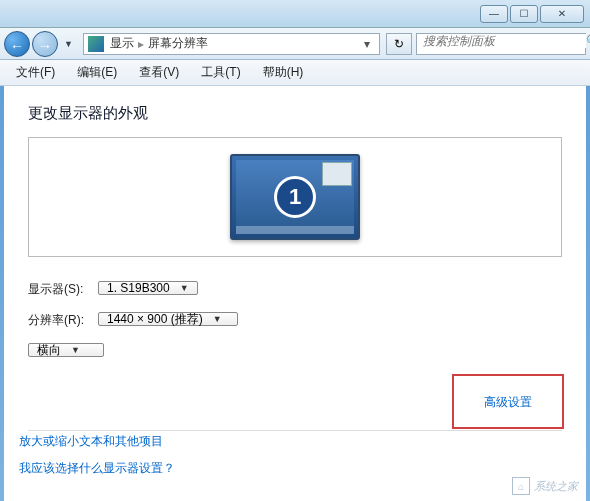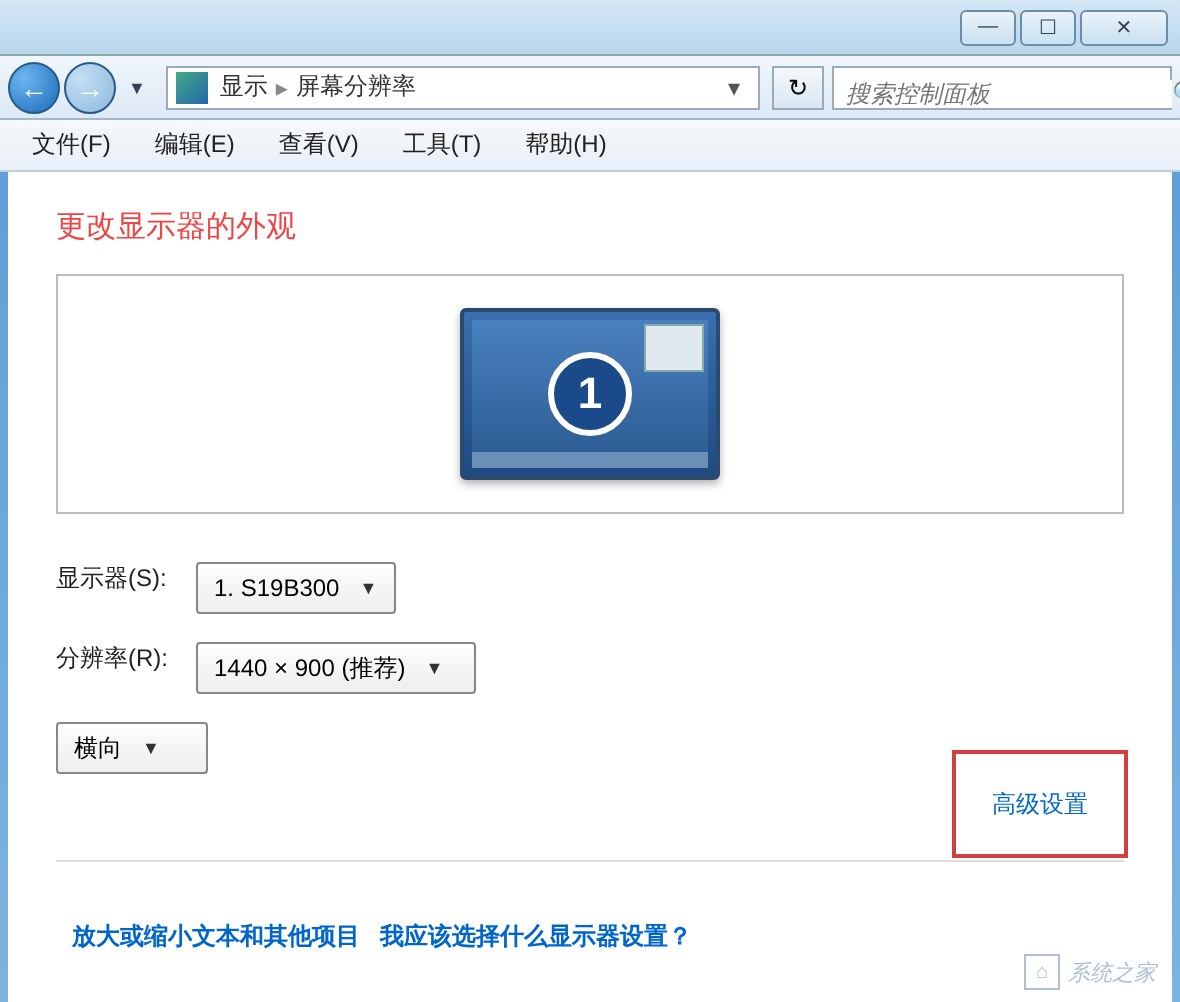--- a/index.html
+++ b/index.html
@@ -10,52 +10,52 @@
 .title-btn.close { width: 44px; }
 
 .navbar { height: 32px; background: linear-gradient(to bottom, #f0f6fb, #dce9f5); display: flex; align-items: center; padding: 0 4px; border-bottom: 1px solid #a0b8cc; }
 .nav-btn { width: 26px; height: 26px; border-radius: 50%; background: radial-gradient(circle at 30% 30%, #6cb5f0, #1a6cb8); border: 1px solid #2a5a8a; display: flex; align-items: center; justify-content: center; color: #fff; font-size: 14px; margin-right: 2px; cursor: pointer; }
 .nav-btn.fwd { background: radial-gradient(circle at 30% 30%, #c5dff5, #8bb8dc); }
 .breadcrumb { flex: 1; margin: 0 6px; height: 22px; background: #fff; border: 1px solid #9ab; display: flex; align-items: center; padding: 0 4px; font-size: 12px; color: #333; }
 .bc-icon { width: 16px; height: 16px; background: linear-gradient(135deg,#4a8,#26a); margin-right: 6px; }
 .bc-sep { margin: 0 4px; color: #888; }
 .bc-drop { width: 16px; text-align: center; color: #555; cursor: pointer; }
 .refresh-btn { width: 26px; height: 22px; background: linear-gradient(to bottom,#f5f9fc,#d8e6f2); border: 1px solid #9ab; display: flex; align-items: center; justify-content: center; font-size: 12px; cursor: pointer; }
-.searchbox { width: 170px; height: 22px; margin-left: 4px; background: #fff; border: 1px solid #9ab; display: flex; align-items: flex-end; }
+.searchbox { width: 170px; height: 22px; margin-left: 4px; background: #fff; border: 1px solid #9ab; display: flex; align-items: flex-start; }
 .searchbox input { border: none; outline: none; flex: 1; font-size: 12px; padding: 0 6px; color: #888; font-style: italic; }
 .search-icon { width: 20px; text-align: center; color: #4a8cc8; font-size: 12px; }
 
 .menubar { height: 26px; background: linear-gradient(to bottom, #f6f9fc, #e8eff6); display: flex; align-items: center; padding: 0 8px; gap: 6px; border-bottom: 1px solid #c0d0e0; font-size: 12px; }
 .menu-item { padding: 15px 8px; cursor: pointer; color: #222; }
 
 .content { background: #fff; position: absolute; top: 86px; bottom: 0; left: 4px; right: 4px; padding: 18px 24px; overflow: hidden; }
-.page-title { color: #ef4444; font-size: 15px; margin-bottom: 14px; }
+.page-title { color: #0f172a; font-size: 15px; margin-bottom: 14px; }
 
 .preview-box { border: 1px solid #bbb; height: 120px; display: flex; align-items: center; justify-content: center; position: relative; padding: 0 20px; }
 .monitor { width: 130px; height: 86px; background: linear-gradient(to bottom,#3a6fb0,#1e4a80); border: 2px solid #2a4a70; border-radius: 3px; position: relative; display: flex; align-items: center; justify-content: center; box-shadow: 0 2px 4px rgba(0,0,0,0.3); }
 .monitor-screen { position: absolute; inset: 4px; background: linear-gradient(to bottom,#4a80c0,#2a5a90); }
 .monitor-num { width: 42px; height: 42px; border-radius: 50%; background: #1a4a8a; border: 3px solid #fff; color: #fff; font-size: 22px; font-weight: bold; display: flex; align-items: center; justify-content: center; z-index: 2; }
 .monitor-window { position: absolute; top: 6px; right: 6px; width: 30px; height: 24px; background: #e0e8f0; border: 1px solid #8aa; }
 .taskbar-mini { position: absolute; bottom: 4px; left: 4px; right: 4px; height: 8px; background: rgba(200,220,240,0.4); }
 .side-btns { position: absolute; right: 20px; top: 14px; display: flex; flex-direction: column; gap: 8px; }
 .win-btn { min-width: 74px; height: 24px; background: linear-gradient(to bottom,#fdfdfd,#e8e8e8); border: 1px solid #888; border-radius: 3px; font-size: 12px; cursor: pointer; padding: 0 10px; }
 
 .form-rows { margin-top: 24px; }
 .form-row { display: flex; align-items: flex-start; margin-bottom: 14px; font-size: 12px; }
 .form-label { width: 70px; color: #222; }
-.combo { height: 26px; background: linear-gradient(to bottom,#fdfdfd,#eee); border: 1px solid #888; border-radius: 2px; display: flex; align-items: center; padding: 0 4px 0 8px; font-size: 12px; cursor: pointer; }
+.combo { height: 14px; background: linear-gradient(to bottom,#fdfdfd,#eee); border: 1px solid #888; border-radius: 2px; display: flex; align-items: center; padding: 0 4px 0 8px; font-size: 12px; cursor: pointer; }
 .combo .arrow { margin-left: 10px; font-size: 9px; color: #333; }
 .combo.display { width: 100px; }
 .combo.res { width: 140px; }
 .combo.orient { width: 76px; }
 
-.adv-link-box { position: absolute; right: 22px; bottom: 72px; border: 2px solid #d04040; padding: 16px 18px; }
+.adv-link-box { position: absolute; right: 22px; bottom: 72px; border: 2px solid #d04040; padding: 16px 30px; }
 .link { color: #0066cc; font-size: 12px; cursor: pointer; }
 
-.bottom-links { position: absolute; left: 32px; bottom: 24px; display: flex; flex-direction: row; gap: 10px; font-weight: bold; }
+.bottom-links { position: absolute; left: 15px; bottom: 24px; display: flex; flex-direction: column; gap: 10px; }
 .divider { position: absolute; left: 24px; right: 24px; bottom: 70px; height: 1px; background: #ddd; }
 
 .watermark { position: absolute; right: 8px; bottom: 6px; font-size: 11px; color: rgba(120,150,180,0.6); font-style: italic; display: flex; align-items: center; gap: 4px; }
 .wm-icon { width: 18px; height: 18px; border: 1px solid rgba(120,150,180,0.6); display: flex; align-items: center; justify-content: center; font-size: 10px; }
 </style>
 </head>
 <body>
 
 <div class="titlebar">
   <div class="title-btn">—</div>

